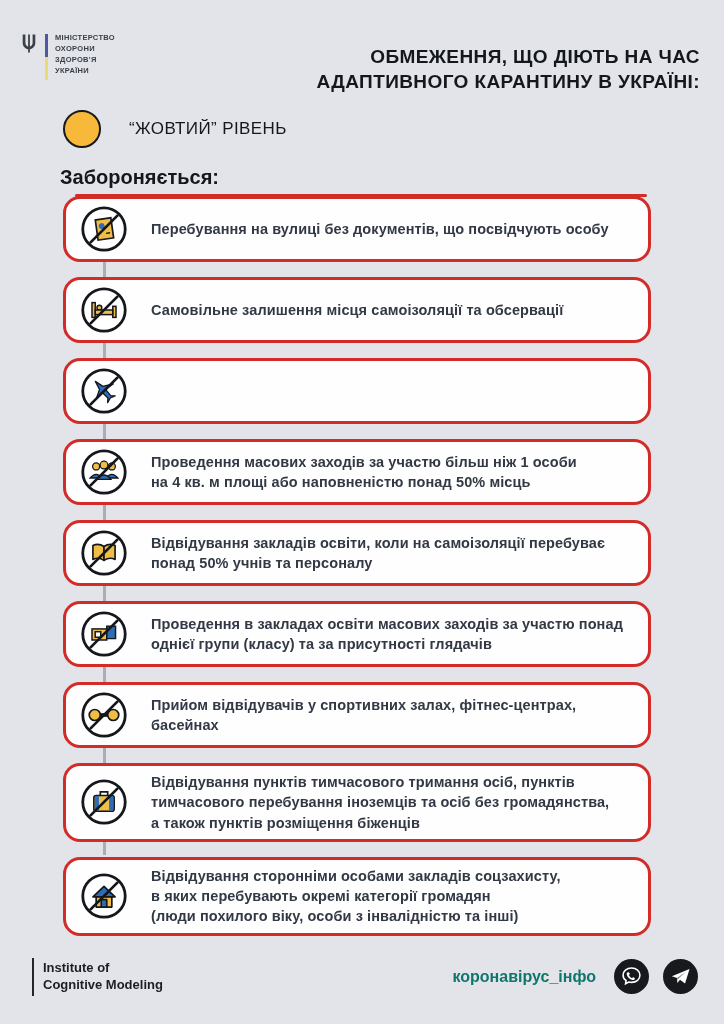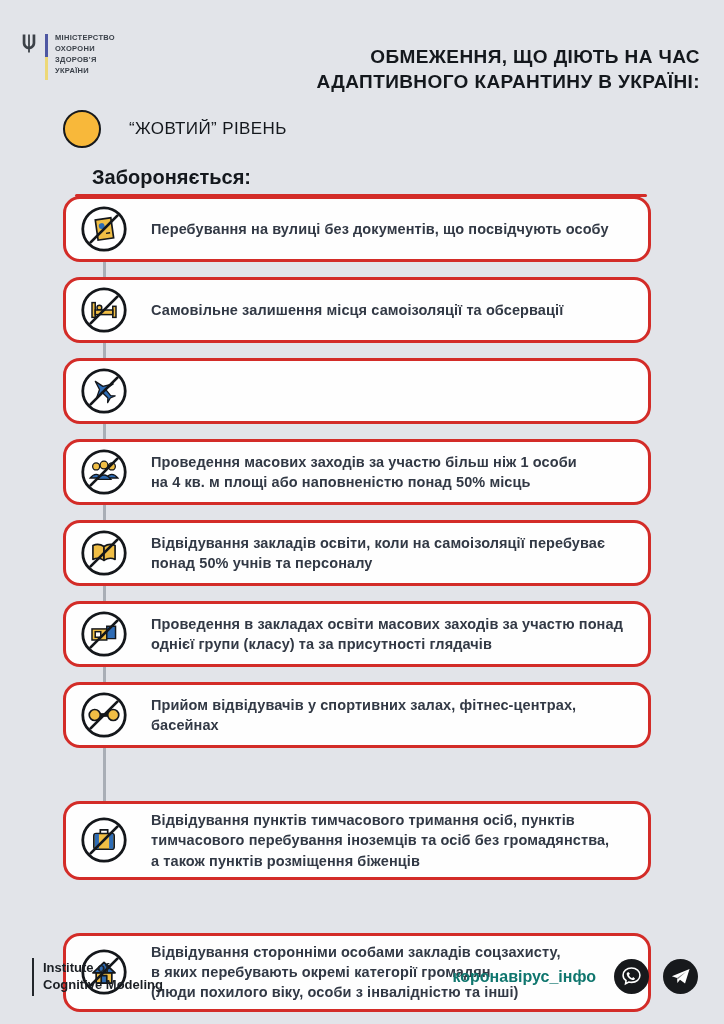--- a/index.html
+++ b/index.html
@@ -67,21 +67,21 @@
   .level-label {
     font-size: 17px;
     font-weight: normal;
     letter-spacing: 0.4px;
     color: #14181D;
   }
 
   
   .section-heading {
     position: absolute;
-    top: 166px; left: 92px;
+    top: 166px; left: 60px;
     font-size: 20px;
     font-weight: bold;
     color: #14181D;
   }
   .heading-underline {
     position: absolute;
     top: 194px; left: 75px;
     width: 572px; height: 3px;
     border-radius: 2px;
     background: #D32C28;
@@ -106,21 +106,21 @@
     position: relative;
     display: flex;
     align-items: center;
     background: #FEFEFE;
     border: 3px solid #D32C28;
     border-radius: 17px;
     padding: 6px 12px 6px 14px;
   }
   .item.h1 { min-height: 54px; }
   .item.h2 { min-height: 64px; }
-  .item.h3 { min-height: 78px; margin-top: 38px; }
+  .item.h3 { min-height: 78px; }
   .item-icon { flex: 0 0 48px; width: 48px; height: 48px; }
   .item-text {
     margin-left: 23px;
     font-size: 14.5px;
     font-weight: bold;
     line-height: 1.4;
     letter-spacing: 0.1px;
     color: #323945;
   }
 

